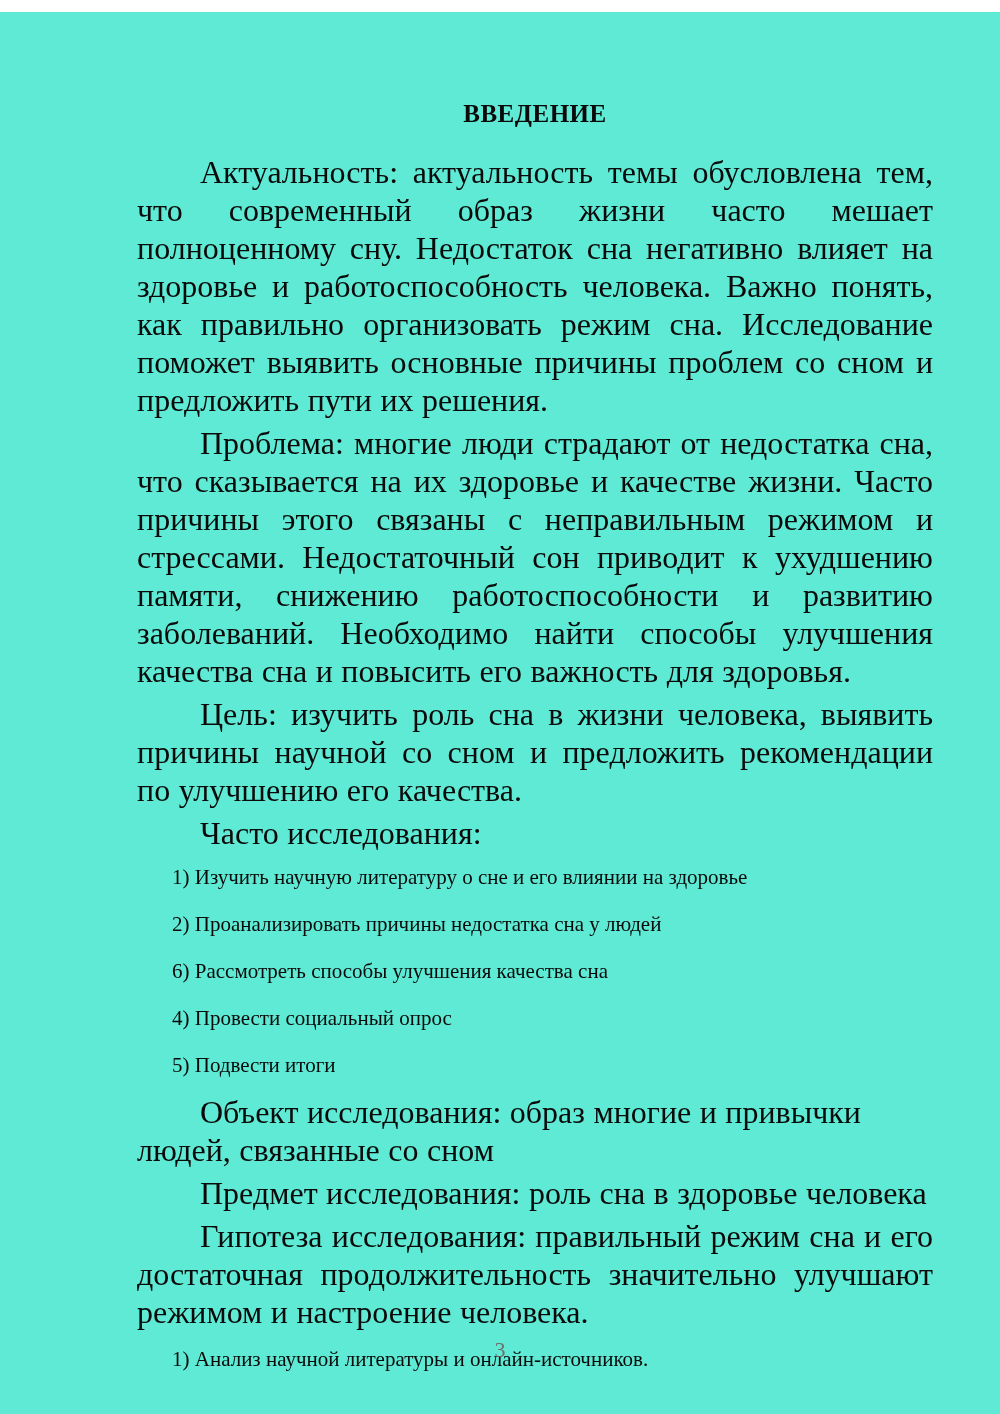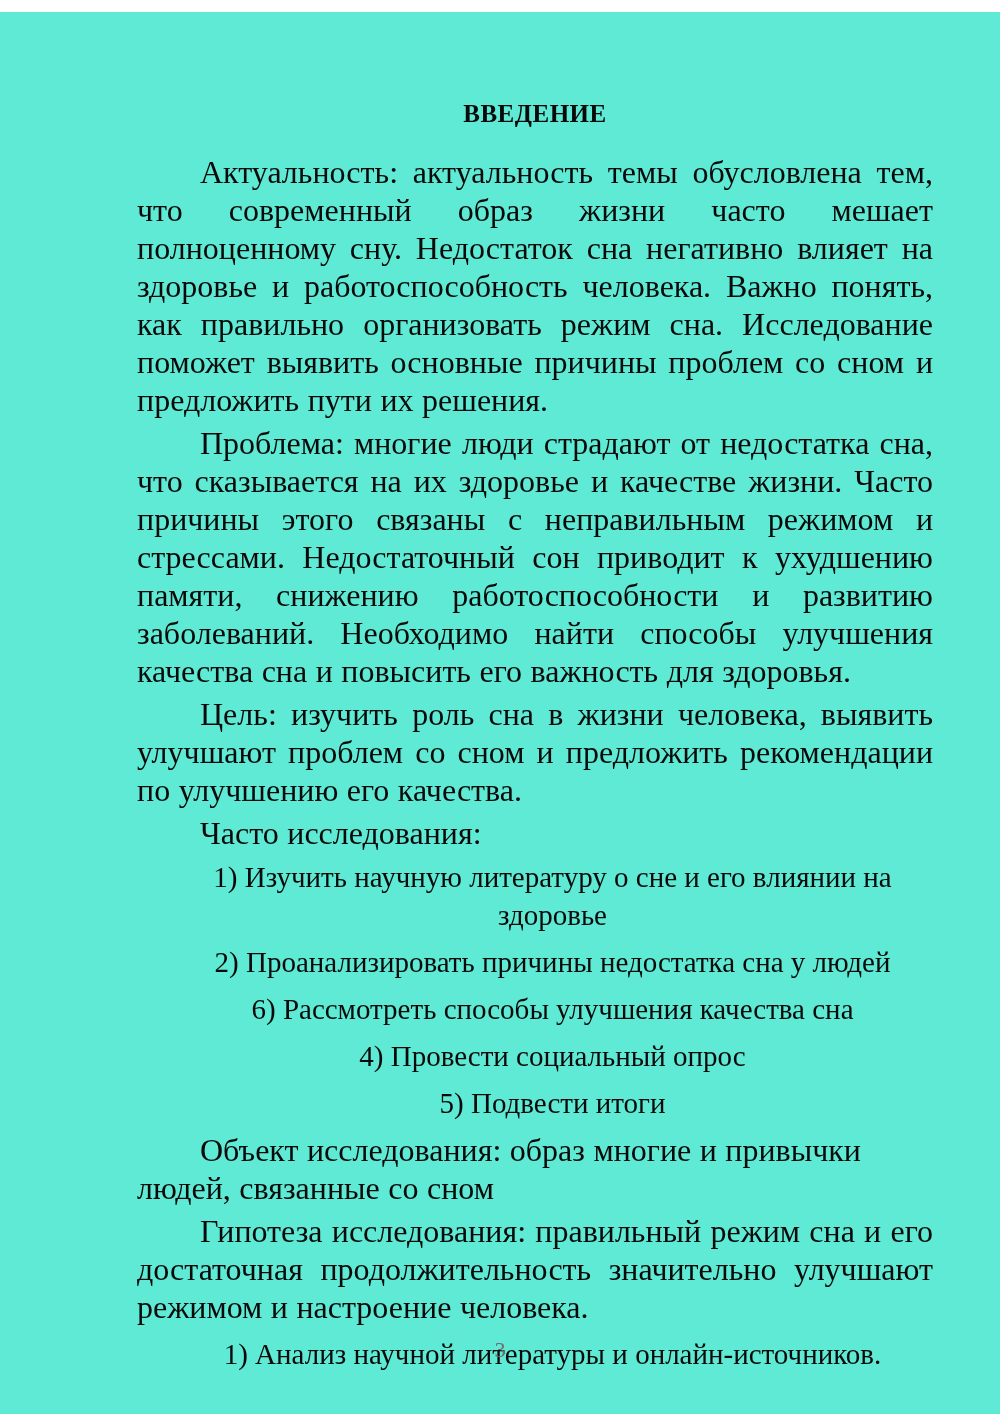--- a/index.html
+++ b/index.html
@@ -62,23 +62,23 @@
     margin-bottom: 2px;
   }
 
   .list {
     list-style: none;
     margin: 0;
     padding: 0;
   }
 
   .list-item {
-    font-size: 29px;
+    font-size: 21px;
     line-height: 38px;
-    text-align: center;
+    text-align: left;
     margin: 0 0 9px 0;
     padding-left: 35px;
     text-indent: 0;
   }
 
   .list-item:last-child {
     margin-bottom: 9px;
   }
 
   .gap-sm { height: 4px; }
@@ -101,36 +101,37 @@
 <div class="page">
 
   <div class="content">
 
     <h1 class="doc-heading">ВВЕДЕНИЕ</h1>
 
     <p class="para">Актуальность: актуальность темы обусловлена тем, что современный образ жизни часто мешает полноценному сну. Недостаток сна негативно влияет на здоровье и работоспособность человека. Важно понять, как правильно организовать режим сна. Исследование поможет выявить основные причины проблем со сном и предложить пути их решения.</p>
 
     <p class="para">Проблема: многие люди страдают от недостатка сна, что сказывается на их здоровье и качестве жизни. Часто причины этого связаны с неправильным режимом и стрессами. Недостаточный сон приводит к ухудшению памяти, снижению работоспособности и развитию заболеваний. Необходимо найти способы улучшения качества сна и повысить его важность для здоровья.</p>
 
-    <p class="para">Цель: изучить роль сна в жизни человека, выявить улучшают проблем со сном и предложить рекомендации по улучшению его качества.</p>
+    <p class="para">Цель: изучить роль сна в жизни человека, выявить причины научной со сном и предложить рекомендации по улучшению его качества.</p>
 
     <p class="para no-stretch tight">Часто исследования:</p>
 
     <div class="gap-sm"></div>
 
     <ol class="list">
       <li class="list-item">1) Изучить научную литературу о сне и его влиянии на здоровье</li>
       <li class="list-item">2) Проанализировать причины недостатка сна у людей</li>
       <li class="list-item">6) Рассмотреть способы улучшения качества сна</li>
       <li class="list-item">4) Провести социальный опрос</li>
       <li class="list-item">5) Подвести итоги</li>
     </ol>
 
     <p class="para no-stretch">Объект исследования: образ многие и привычки людей, связанные со сном</p>
 
+    <p class="para no-stretch">Предмет исследования: роль сна в здоровье человека</p>
 
     <p class="para">Гипотеза исследования: правильный режим сна и его достаточная продолжительность значительно улучшают режимом и настроение человека.</p>
 
 
     <div class="gap-sm"></div>
 
     <ol class="list">
       <li class="list-item">1) Анализ научной литературы и онлайн-источников.</li>
     </ol>
 

